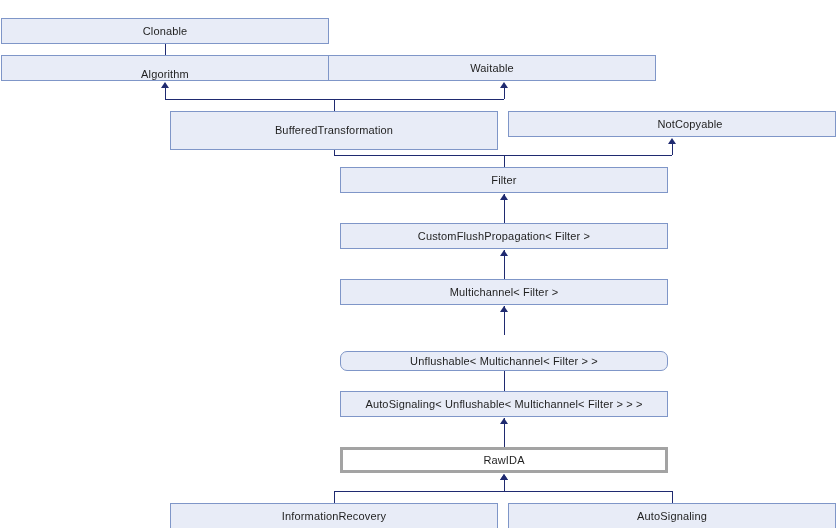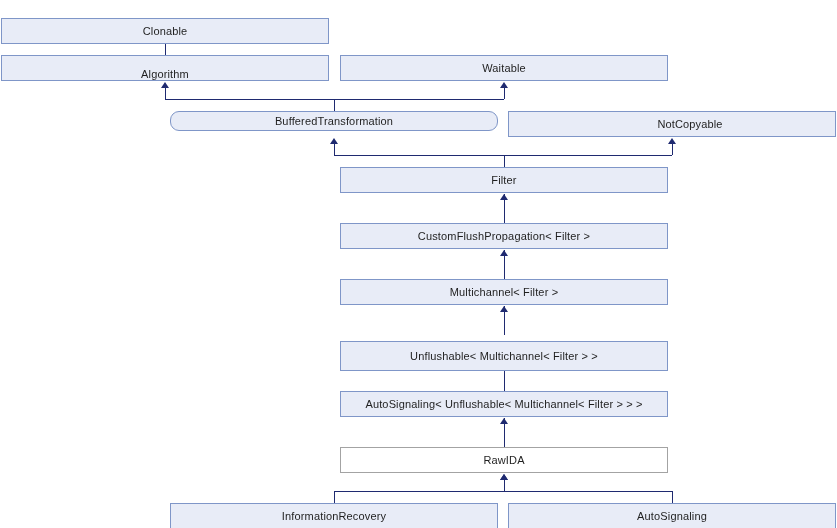--- a/index.html
+++ b/index.html
@@ -28,21 +28,21 @@
     display: flex;
     align-items: center;
     justify-content: center;
     text-align: center;
     white-space: nowrap;
     letter-spacing: 0.15px;
     user-select: none;
   }
   .node.current {
     background: #ffffff;
-    border: 1px solid #a3a3a3;
+    border: 3px solid #a3a3a3;
   }
   .node .label {
     display: block;
     pointer-events: none;
     padding: 0 4px;
   }
   
   .edge-v, .edge-h {
     position: absolute;
     background: #1f2a70;
@@ -110,39 +110,39 @@
     <div class="edge-v" style="left: 672px; top: 491px; height: 12px; background: rgb(31, 42, 112);"></div>
     <div class="edge-h" style="left: 504px; top: 491px; width: 168px; background: rgb(31, 42, 112);"></div>
     <div class="edge-v" style="left: 504px; top: 479px; height: 12px; background: rgb(31, 42, 112);"></div>
     <div class="arrowhead" style="left: 500px; top: 474px; border-bottom-color: rgb(31, 42, 112);"></div>
     <div class="node" style="left: 1px; top: 18px; width: 328px; height: 26px;">
       <span class="label">Clonable</span>
     </div>
     <div class="node" style="left: 1px; top: 55px; width: 328px; height: 26px; align-items: flex-end;">
       <span class="label">Algorithm</span>
     </div>
-    <div class="node" style="left: 340px; top: 55px; width: 328px; height: 26px;">
+    <div class="node" style="left: 328px; top: 55px; width: 328px; height: 26px;">
       <span class="label">Waitable</span>
     </div>
-    <div class="node" style="left: 170px; top: 111px; width: 328px; height: 20px; border-radius: 9px;">
+    <div class="node" style="left: 170px; top: 111px; width: 328px; height: 39px;">
       <span class="label">BufferedTransformation</span>
     </div>
     <div class="node" style="left: 508px; top: 111px; width: 328px; height: 26px; padding-left: 36px;">
       <span class="label">NotCopyable</span>
     </div>
     <div class="node" style="left: 340px; top: 167px; width: 328px; height: 26px;">
       <span class="label">Filter</span>
     </div>
     <div class="node" style="left: 340px; top: 223px; width: 328px; height: 26px;">
       <span class="label">CustomFlushPropagation&lt; Filter &gt;</span>
     </div>
     <div class="node" style="left: 340px; top: 279px; width: 328px; height: 26px;">
       <span class="label">Multichannel&lt; Filter &gt;</span>
     </div>
-    <div class="node" style="left: 340px; top: 341px; width: 328px; height: 30px;">
+    <div class="node" style="left: 340px; top: 351px; width: 328px; height: 20px; border-radius: 7px;">
       <span class="label">Unflushable&lt; Multichannel&lt; Filter &gt; &gt;</span>
     </div>
     <div class="node" style="left: 340px; top: 391px; width: 328px; height: 26px;">
       <span class="label">AutoSignaling&lt; Unflushable&lt; Multichannel&lt; Filter &gt; &gt; &gt;</span>
     </div>
     <div class="node current" style="left: 340px; top: 447px; width: 328px; height: 26px;">
       <span class="label">RawIDA</span>
     </div>
     <div class="node" style="left: 170px; top: 503px; width: 328px; height: 26px;">
       <span class="label">InformationRecovery</span>

